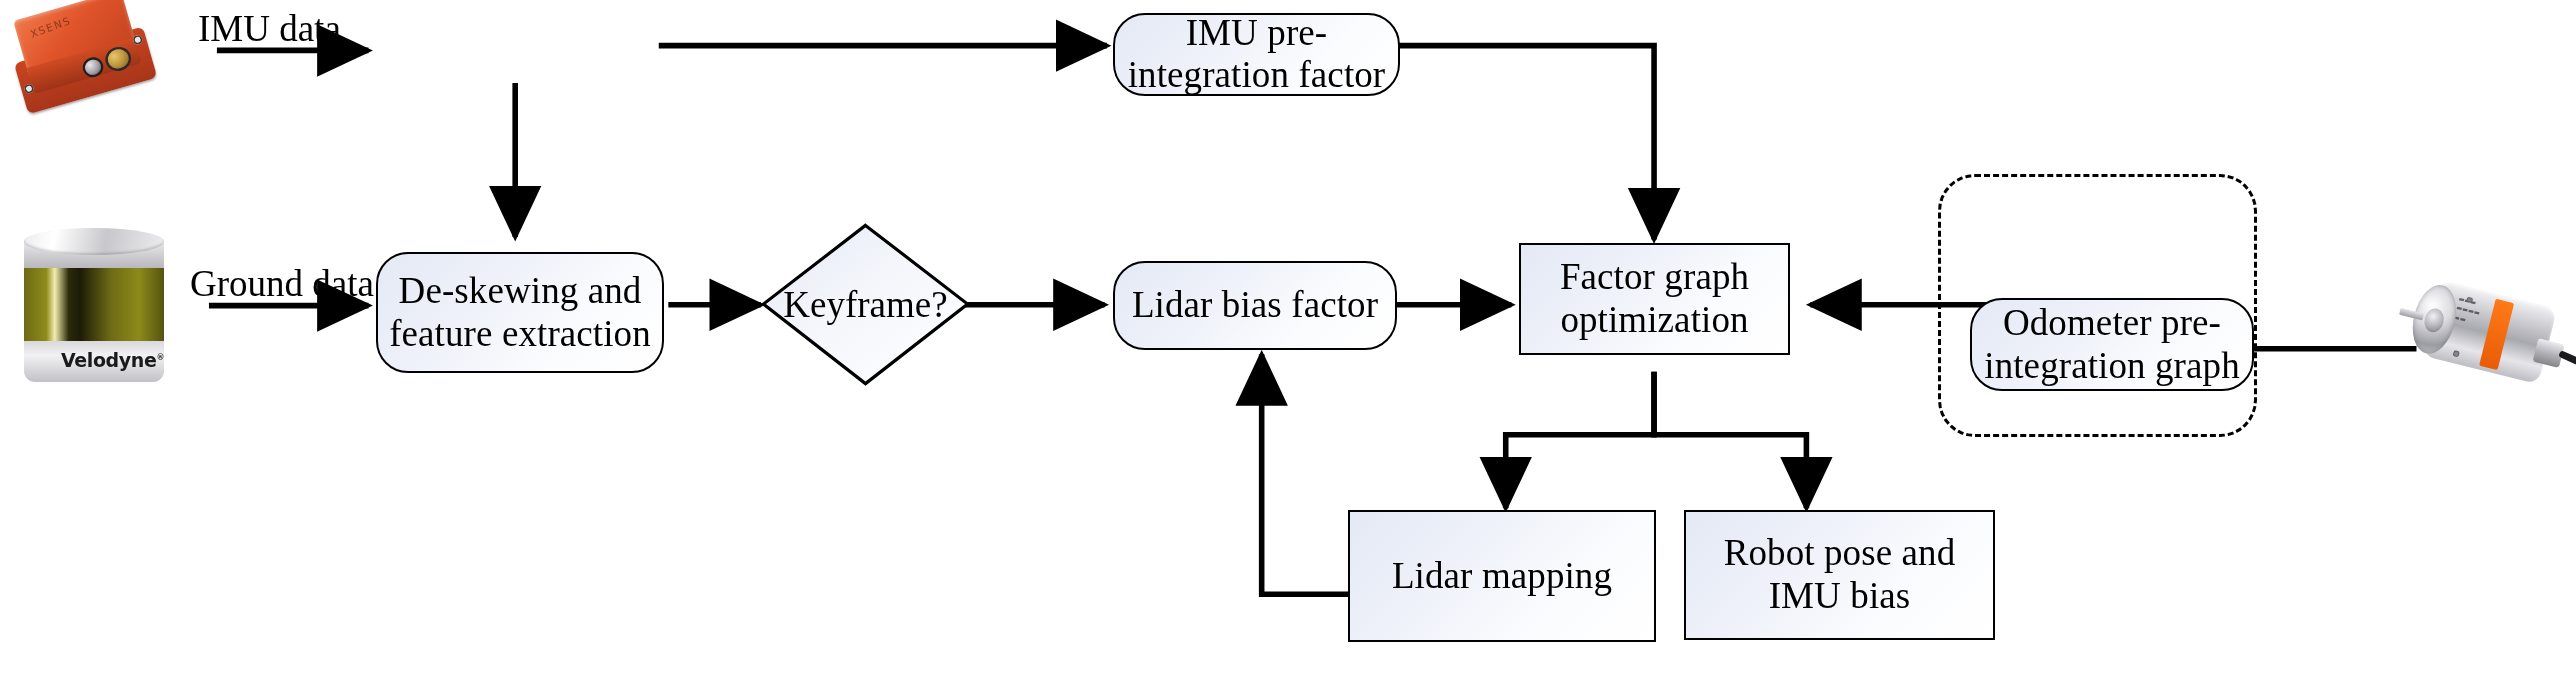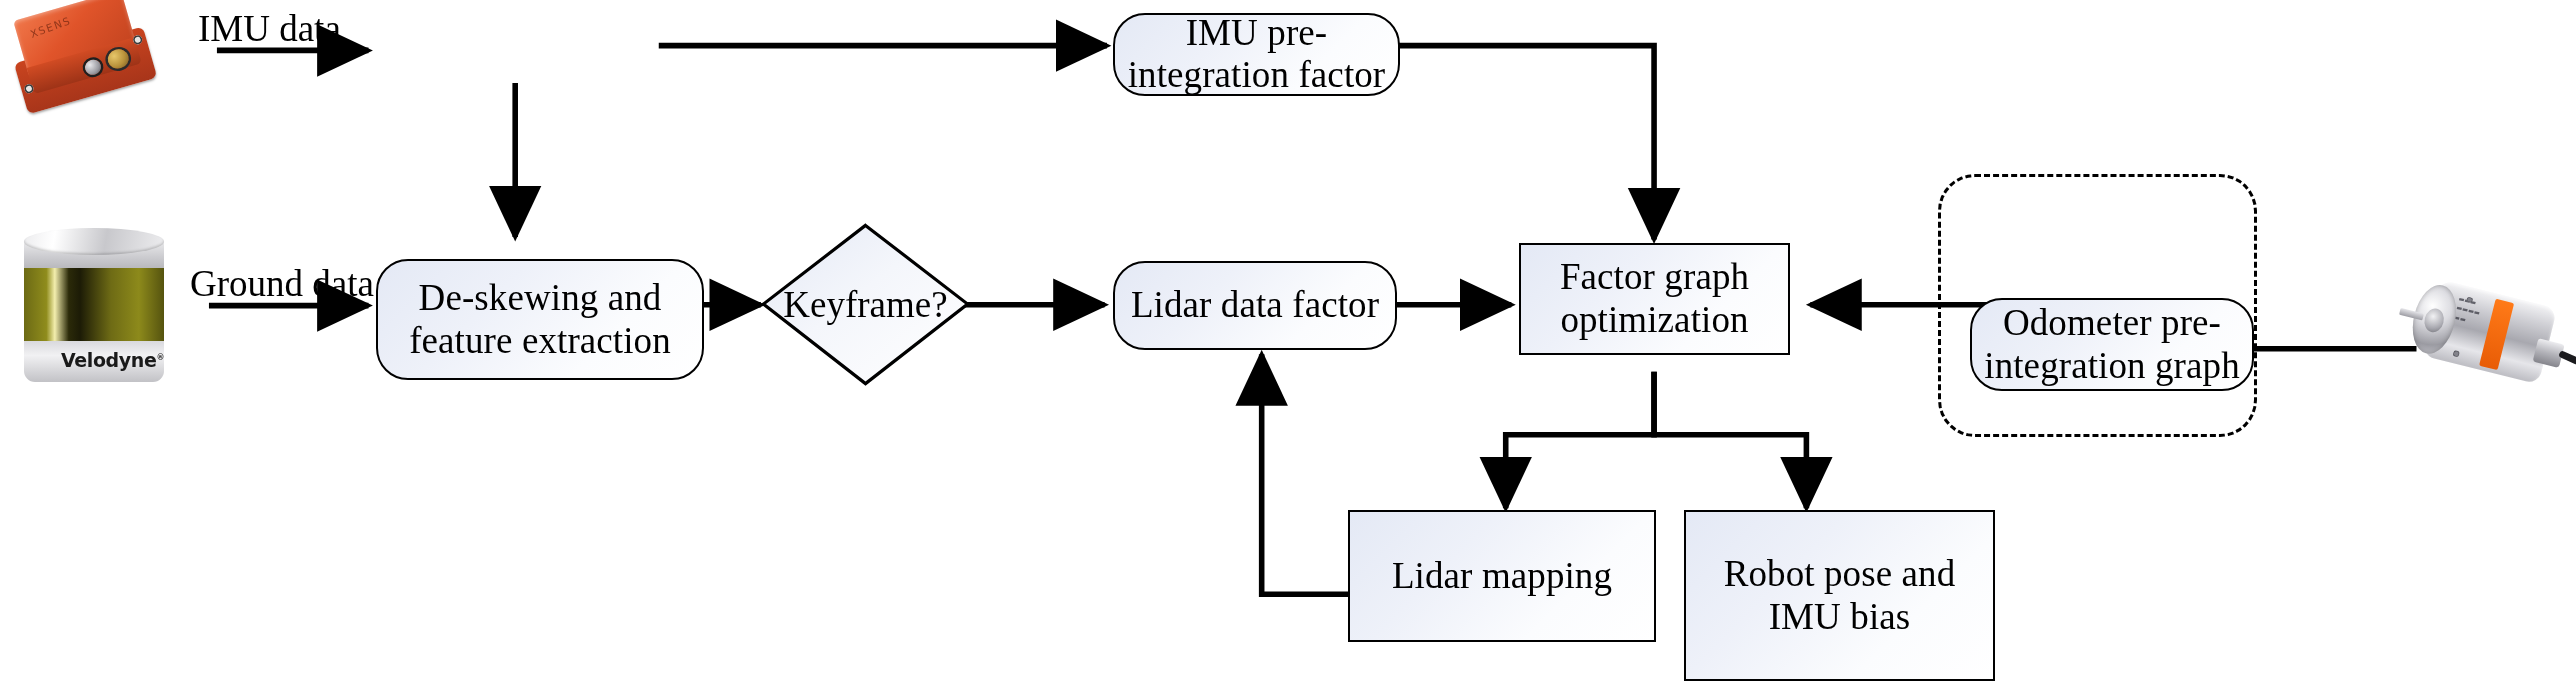--- a/index.html
+++ b/index.html
@@ -332,57 +332,57 @@
 
 
   <div class="dashed-group" style="left:1938px; top:174px; width:319px; height:263px;"></div>
 
 
   <div class="node rounded" style="left:1113px; top:12.8px; width:287px; height:83px;">
     <span class="node-label">IMU pre-
 integration factor</span>
   </div>
 
-  <div class="node rounded" style="left:376px; top:259px; width:328px; height:121px;">
+  <div class="node rounded" style="left:376px; top:252px; width:288px; height:121px;">
     <span class="node-label">De-skewing and
 feature extraction</span>
   </div>
 
   <div class="diamond" style="left:761px; top:223px; width:209px; height:163px;">
     <svg class="dshape" viewBox="0 0 262 205" preserveAspectRatio="none">
       <defs>
         <linearGradient id="dg" x1="0" y1="0" x2="1" y2="1">
           <stop offset="0%" stop-color="#e4e9f5"></stop>
           <stop offset="45%" stop-color="#f4f6fb"></stop>
           <stop offset="100%" stop-color="#ffffff"></stop>
         </linearGradient>
       </defs>
       <polygon points="131,3 259,102 131,202 3,102" fill="url(#dg)" stroke="#000" stroke-width="4"></polygon>
     </svg>
     <span class="dtext">Keyframe?</span>
   </div>
 
   <div class="node rounded" style="left:1113px; top:261px; width:284px; height:89px;">
-    <span class="node-label">Lidar data factor</span>
+    <span class="node-label">Lidar bias factor</span>
   </div>
 
   <div class="node sharp" style="left:1519px; top:243px; width:271px; height:112px;">
     <span class="node-label">Factor graph
 optimization</span>
   </div>
 
 
   <div class="node rounded" style="left:1970px; top:298px; width:284px; height:93px;">
     <span class="node-label">Odometer pre-
 integration graph</span>
   </div>
 
   <div class="node sharp" style="left:1348px; top:510px; width:308px; height:132px;">
     <span class="node-label">Lidar mapping</span>
   </div>
 
-  <div class="node sharp" style="left:1684px; top:510px; width:311px; height:171px;">
+  <div class="node sharp" style="left:1684px; top:510px; width:311px; height:130px;">
     <span class="node-label">Robot pose and
 IMU bias</span>
   </div>
 
 </div>
 
 
 </body></html>

